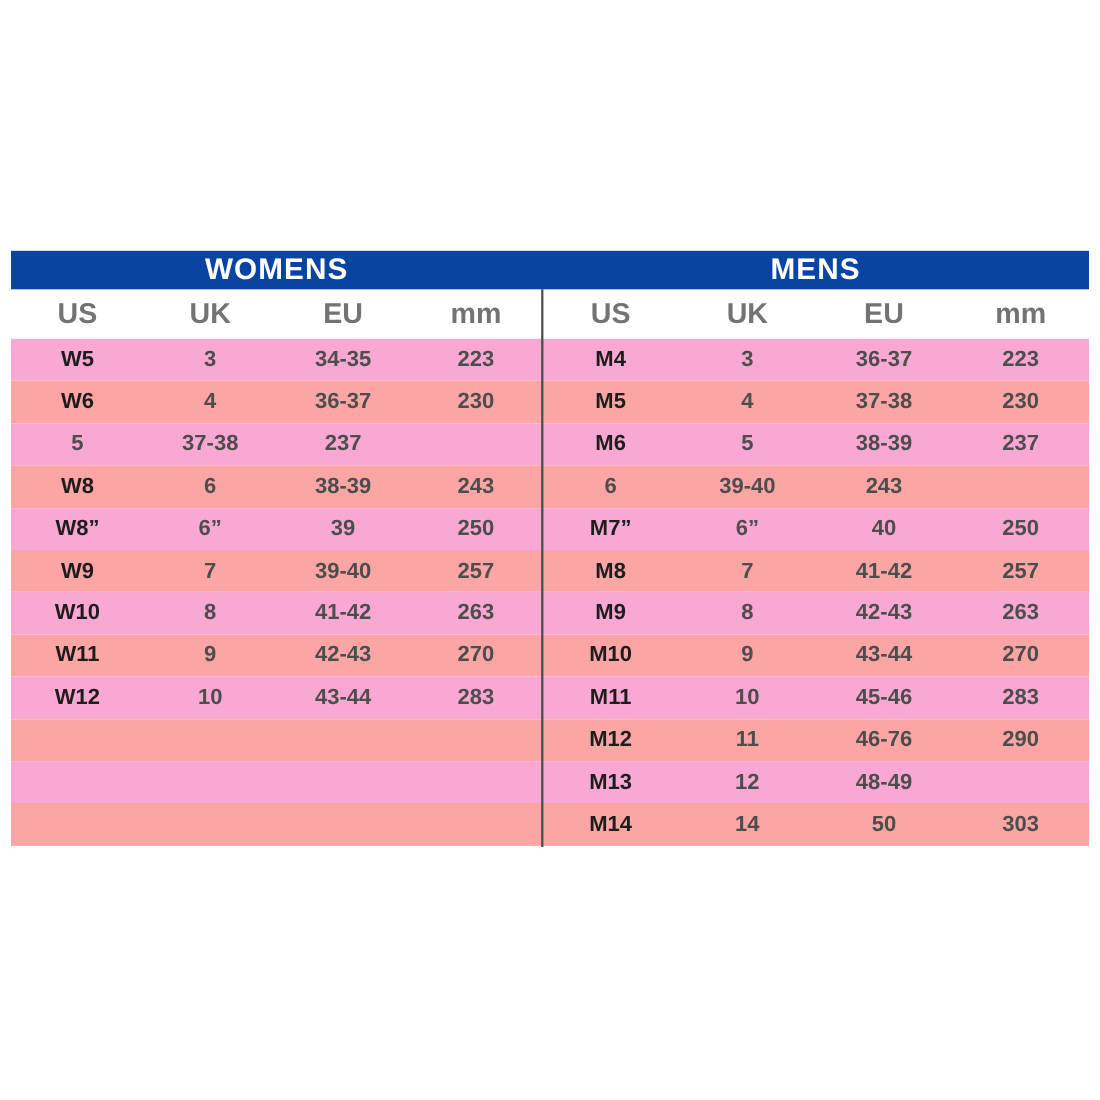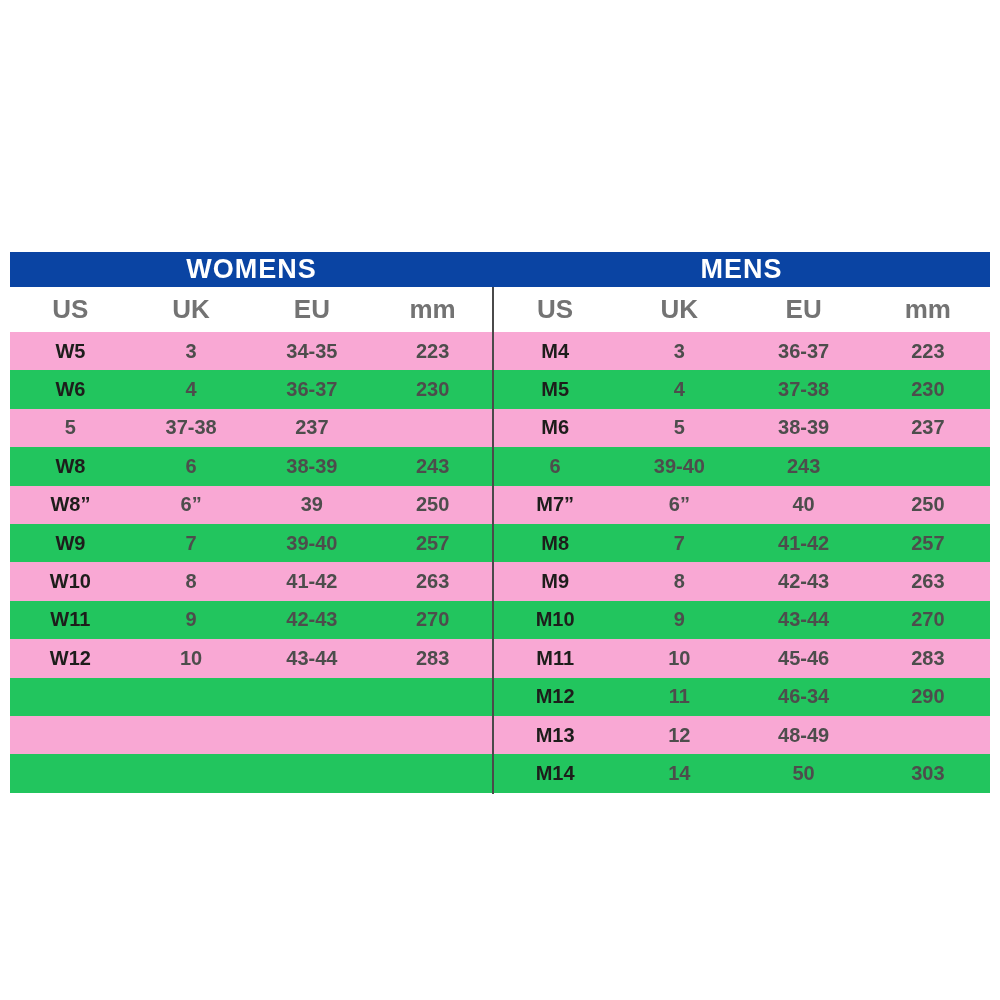--- a/index.html
+++ b/index.html
@@ -7,21 +7,20 @@
     padding: 0;
     background: #ffffff;
   }
   .canvas {
     position: relative;
     width: 1000px;
     height: 916px;
     background: #ffffff;
     overflow: hidden;
     font-family: "Liberation Sans", sans-serif;
-    margin-top: 24px;
   }
   .size-table {
     position: absolute;
     left: 10px;
     top: 228px;
     width: 980px;
   }
   .band {
     height: 35px;
     background: #0A44A3;
@@ -51,21 +50,21 @@
     align-items: center;
     justify-content: center;
     color: #737373;
     font-size: 26px;
     font-weight: bold;
   }
   .row {
     height: 38.4px;
     display: grid;
     grid-template-columns: 483px 497px;
-    background: #22c55e;
+    background: #fca5a5;
   }
   .row.striped {
     background: #f9a8d4;
   }
   .cell {
     display: flex;
     align-items: center;
     justify-content: center;
     font-size: 20px;
     font-weight: bold;
@@ -237,21 +236,21 @@
         <div class="row">
           <div class="half">
             <div class="cell us"></div>
             <div class="cell"></div>
             <div class="cell"></div>
             <div class="cell"></div>
           </div>
           <div class="half">
             <div class="cell us">M12</div>
             <div class="cell">11</div>
-            <div class="cell">46-34</div>
+            <div class="cell">46-76</div>
             <div class="cell">290</div>
           </div>
         </div>
         <div class="row striped">
           <div class="half">
             <div class="cell us"></div>
             <div class="cell"></div>
             <div class="cell"></div>
             <div class="cell"></div>
           </div>

